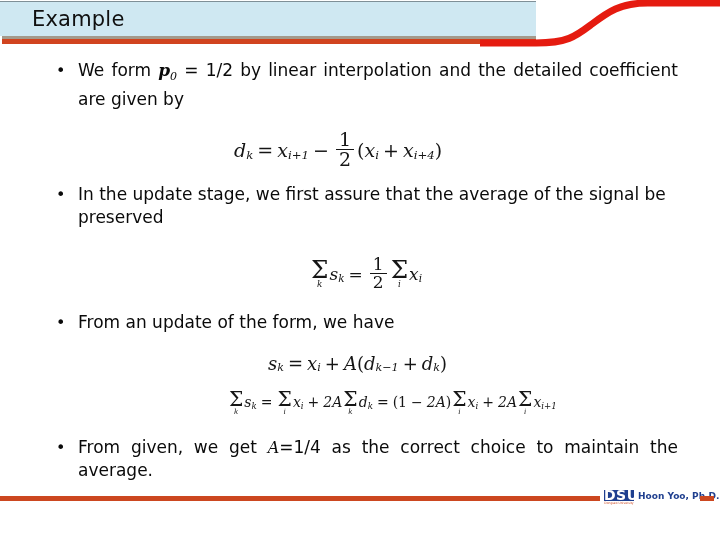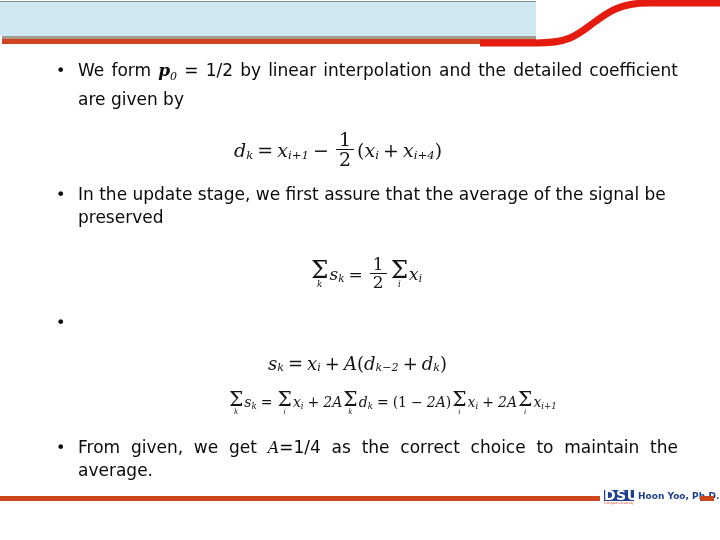--- a/index.html
+++ b/index.html
@@ -264,20 +264,21 @@
 <div class="slide-header">
   <div class="header-band"></div>
   <div class="header-band-top"></div>
   <div class="header-rule-gray"></div>
   <div class="header-rule-red"></div>
 
   <svg class="header-swoosh" viewBox="0 0 240 48" preserveAspectRatio="none">
     <path d="M 0 43 L 56 43 C 88 43 96 36 112 24 C 128 12 140 3 168 3 L 240 3" stroke="#e51b10" stroke-width="7" fill="none" stroke-linecap="butt"></path>
   </svg>
 
+  <div class="slide-title">Example</div>
 </div>
 
 <div class="content">
 
   <div class="bullet" style="left:56px; top:11px; width:622px;">
     <div class="bullet-row">
       <div class="bullet-mark">•</div>
       <div class="bullet-text just">
         <span>We form </span><span class="math-var">p</span><span class="sub">0</span><span> = 1/2 by linear interpolation and the detailed coefficient are given by</span>
       </div>
@@ -327,34 +328,35 @@
       <span class="sigma-glyph">Σ</span>
       <span class="sigma-idx">i</span>
     </span>
     <span class="eq-it">x</span>
       <span class="eq-sub">i</span>
   </div>
 
   <div class="bullet" style="left:56px; top:263px; width:622px;">
     <div class="bullet-row">
       <div class="bullet-mark">•</div>
+      <div class="bullet-text">From an update of the form, we have</div>
     </div>
   </div>
 
   <div class="equation" style="left:268px; top:305px; font-size:18px;">
     <span class="eq-it">s</span>
       <span class="eq-sub">k</span>
     <span class="op">=</span>
     <span class="eq-it">x</span>
       <span class="eq-sub">i</span>
     <span class="op">+</span>
     <span class="eq-it">A</span>
       <span>(</span>
       <span class="eq-it">d</span>
-      <span class="eq-sub">k−2</span>
+      <span class="eq-sub">k−1</span>
     <span class="op">+</span>
     <span class="eq-it">d</span>
       <span class="eq-sub">k</span>
       <span>)</span>
   </div>
 
   <div class="equation" style="left:228px; top:342px; font-size:14px;">
     <span class="sigma-group">
       <span class="sigma-glyph">Σ</span>
       <span class="sigma-idx">k</span>

